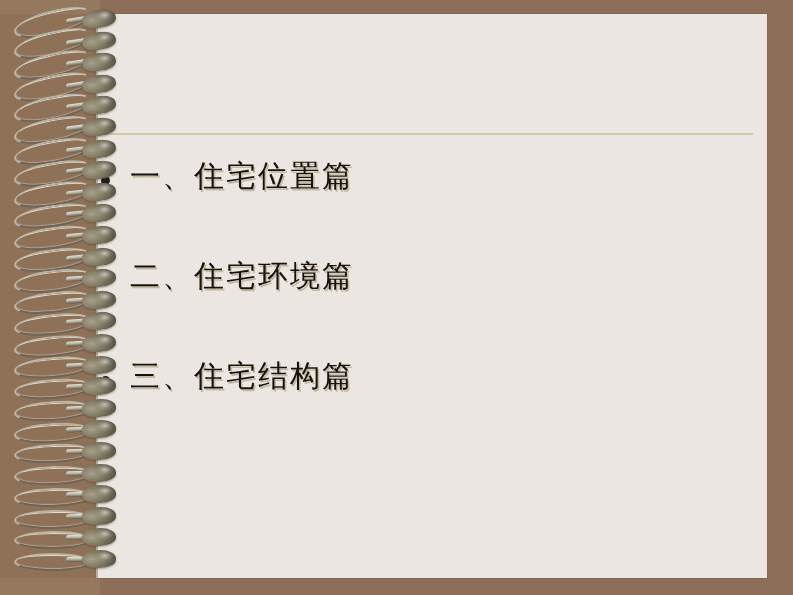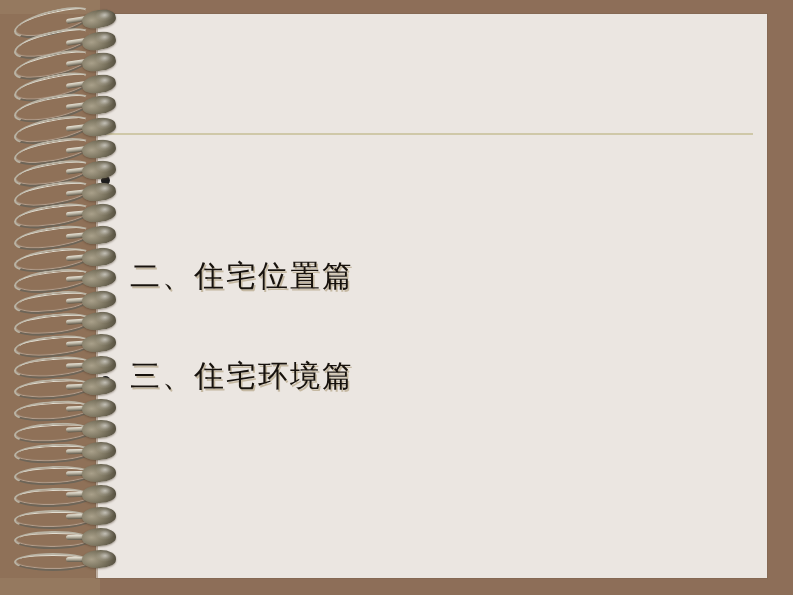--- a/index.html
+++ b/index.html
@@ -209,30 +209,31 @@
   <div id="page">
     <div id="page-seam"></div>
 
 
     <div id="title-rule"></div>
 
     <div id="bullets">
 
       <div class="bullet-row">
         <span class="bullet-dot"></span>
+        <span class="bullet-text">一、住宅位置篇</span>
       </div>
 
       <div class="bullet-row">
         <span class="bullet-dot"></span>
-        <span class="bullet-text">二、住宅位置篇</span>
+        <span class="bullet-text">二、住宅环境篇</span>
       </div>
 
       <div class="bullet-row">
         <span class="bullet-dot"></span>
-        <span class="bullet-text">三、住宅环境篇</span>
+        <span class="bullet-text">三、住宅结构篇</span>
       </div>
 
     </div>
   </div>
 
   <div id="spiral">
       <div class="coil" style="top: 6px;">
         <div class="wire" style="height: 21px; top: 3.5px; transform: skewY(-13deg);"></div>
         <div class="wire-hi" style="height: 11.55px; top: 5.5px; transform: skewY(-13deg);"></div>
         <div class="shaft" style="transform: rotate(-9deg);"></div>

